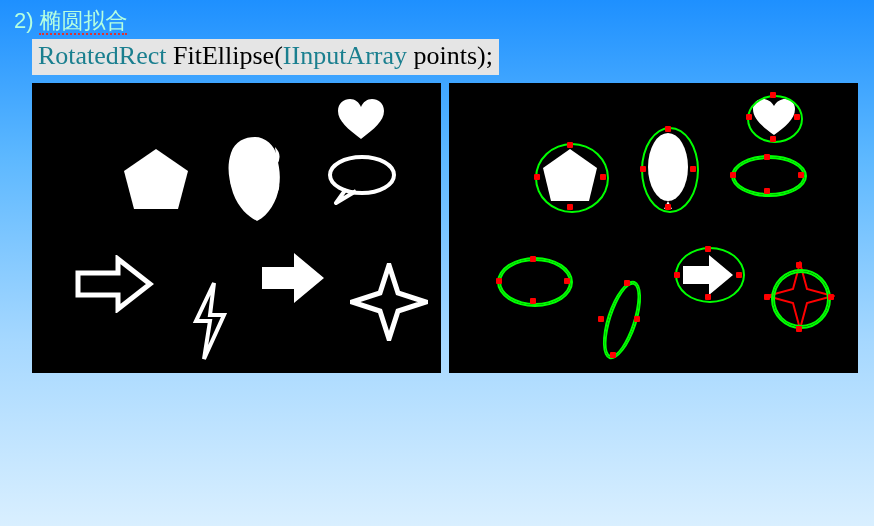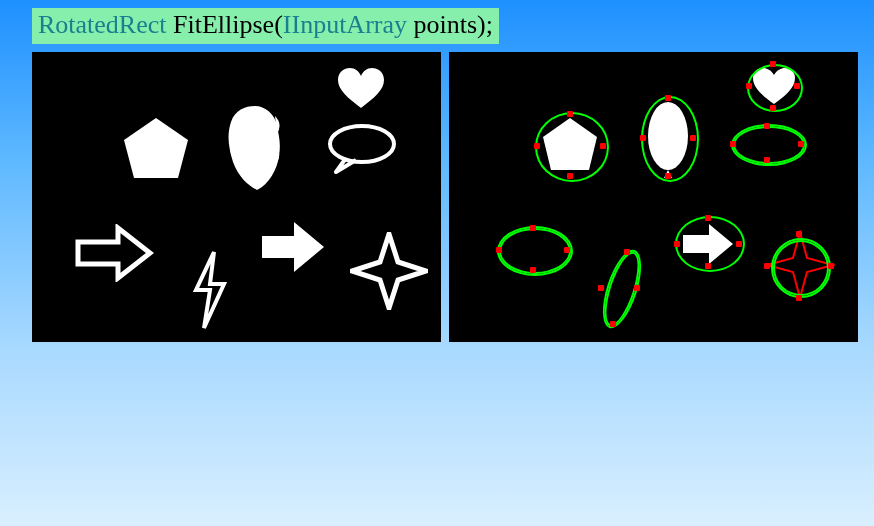--- a/index.html
+++ b/index.html
@@ -10,21 +10,21 @@
   overflow:hidden;
   font-size:21px;
   color:#000;
 }
 .wrap{padding:6px 10px 10px 14px}
 .sec-num{color:#b5ffe0;font-size:22px}
 .heading{margin:2px 0 2px 0}
 .heading .squig{border-bottom:2px dotted #d33;display:inline-block;line-height:1.1}
 .subtitle{margin:2px 0 4px 18px;font-size:22px}
 .sig{
-  background:#86efac;
+  background:#e5e5e5;
   display:inline-block;
   padding:2px 6px 4px 6px;
   margin:2px 0 8px 18px;
   font-family:"Times New Roman",serif;
   font-size:26px;
 }
 .sig .teal{color:#1a7f8f}
 .paramBox{
   border:1.5px dashed #000;
   margin:0 6px 10px 18px;
@@ -55,20 +55,24 @@
 .fit{position:absolute;border:2px solid #0f0;border-radius:50%}
 .fit.dbl{box-shadow:0 0 0 2px #0f0 inset}
 .mk{position:absolute;width:6px;height:6px;background:#f00;border-radius:1px;transform:translate(-50%,-50%)}
 .tiny-shape{position:absolute;fill:#fff}
 </style>
 </head>
 <body>
 
 <div class="wrap">
 
+  <div class="heading">
+    <span class="sec-num">2)</span>
+    <span class="sec-num squig">椭圆拟合</span>
+  </div>
 
 
   <div class="sig">
     <span class="teal">RotatedRect</span>
     <span> </span>
     <span>FitEllipse</span><span>(</span><span class="teal">IInputArray</span>
     <span> </span>
     <span>points</span><span>);</span>
   </div>
 

